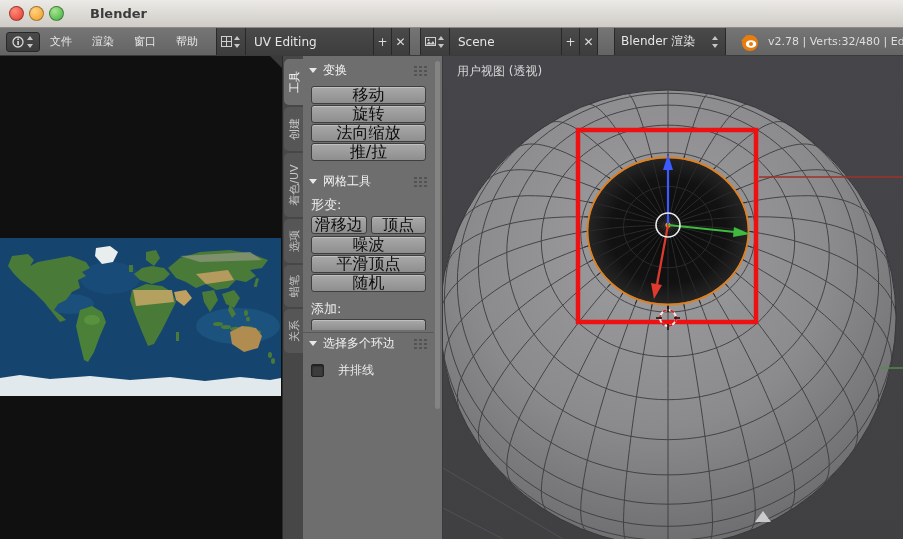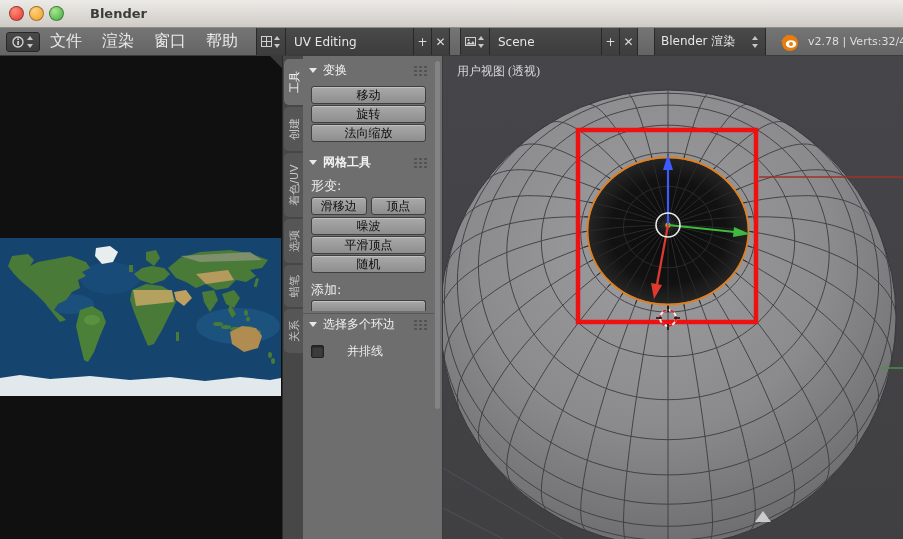--- a/index.html
+++ b/index.html
@@ -14,21 +14,21 @@
   .winbtn{width:15px;height:15px;border-radius:50%;border:1px solid rgba(0,0,0,.35);flex:none;}
   .winbtn.close{margin-left:9px;background:radial-gradient(circle at 35% 30%,#ff8b7b,#e4392b);}
   .winbtn.min{margin-left:5px;background:radial-gradient(circle at 35% 30%,#ffd27d,#f09c27);}
   .winbtn.max{margin-left:5px;background:radial-gradient(circle at 35% 30%,#a7e58f,#3fae3f);}
   #win-title{margin-left:26px;font-weight:bold;font-size:13px;color:#3b3b3b;}
 
   
   #menubar{position:absolute;left:0;top:28px;width:100%;height:28px;
     background:linear-gradient(#757575,#646464);border-bottom:1px solid #3a3a3a;
     display:flex;align-items:center;padding:0 6px;overflow:hidden;white-space:nowrap;}
-  .menu-item{color:#e8e8e8;font-size:16px;padding:0 10px;flex:none;}
+  .menu-item{color:#e8e8e8;font-size:11px;padding:0 10px;flex:none;}
   .hgroup{display:flex;align-items:center;flex:none;height:20px;}
   .hbtn{background:linear-gradient(#4a4a4a,#3c3c3c);border:1px solid #282828;color:#e6e6e6;
     height:32px;display:flex;align-items:center;font-size:12px;flex:none;}
   .hbtn+.hbtn{border-left:none;}
   .hgroup .hbtn:first-child{border-radius:3px 0 0 3px;}
   .hgroup .hbtn:last-child{border-radius:0 3px 3px 0;}
   .icon-slot{width:30px;justify-content:center;gap:2px;}
   .fieldv{padding:0 8px;}
   .sq{width:18px;justify-content:center;color:#dcdcdc;}
   .updn{display:inline-block;width:7px;height:12px;position:relative;flex:none;}
@@ -64,39 +64,39 @@
   .tab.active span{color:#ffffff;}
   .t1{height:46px;}.t2{height:44px;}.t3{height:64px;}.t4{height:44px;}.t5{height:42px;}.t6{height:44px;}
 
   #panels{position:absolute;left:20px;top:0;width:129px;height:483px;padding:4px 4px 0 6px;}
   .phead{display:flex;align-items:center;height:20px;color:#f2f2f2;font-size:12px;gap:6px;}
   .tri{width:0;height:0;border-left:4px solid transparent;border-right:4px solid transparent;
     border-top:5px solid #e9e9e9;flex:none;}
   .dots{margin-left:auto;width:15px;height:11px;opacity:.85;
     background:radial-gradient(circle,#4d4d4d 1.1px,transparent 1.3px);background-size:5px 4px;}
   .btn{height:18px;margin:1px 2px;background:linear-gradient(#a9a9a9,#8e8e8e);
-    border:1px solid #3f3f3f;border-radius:3px;color:#0c0c0c;font-size:12px;
+    border:1px solid #3f3f3f;border-radius:3px;color:#0c0c0c;font-size:16px;
     display:flex;align-items:center;justify-content:center;
     box-shadow:inset 0 1px 0 rgba(255,255,255,.28);overflow:hidden;}
   .btnrow{display:flex;}
   .btnrow .btn{flex:1;}
   .sublabel{color:#ededed;font-size:13px;margin:5px 2px 1px;}
   .btn.clipped{height:11px;border-bottom:none;border-radius:3px 3px 0 0;margin-bottom:0;}
   .separator{height:1px;background:#585858;margin:2px -6px 0 -6px;}
-  .checkrow{display:flex;align-items:center;gap:23px;margin:9px 2px;}
+  .checkrow{display:flex;align-items:center;gap:14px;margin:9px 2px;}
   .checkbox{width:13px;height:13px;background:#3c3c3c;border:1px solid #222;border-radius:2px;
     box-shadow:inset 0 1px 2px rgba(0,0,0,.55);flex:none;}
   .checklabel{color:#eeeeee;font-size:12px;}
   #shelf-scroll{position:absolute;right:2px;top:5px;width:5px;height:348px;background:#9a9a9a;
     border-radius:3px;opacity:.5;}
-  .mt10{margin-top:10px;font-weight:bold;} .mt6{margin-top:6px;} .mt8{margin-top:8px;}
+  .mt10{margin-top:10px;} .mt6{margin-top:6px;} .mt8{margin-top:8px;}
 
   
   #viewport{position:absolute;left:443px;top:0;width:460px;height:483px;overflow:hidden;
-    background:linear-gradient(#46464a,#404043);font-family:Liberation Serif, serif;}
+    background:linear-gradient(#46464a,#404043);}
   #vp-label{position:absolute;left:14px;top:7px;color:#d6d6d6;font-size:12px;z-index:3;}
   #vp-svg{position:absolute;left:0;top:0;z-index:1;}
 </style>
 </head>
 <body>
 
 <div id="window">
 
   <div id="titlebar">
     <div class="winbtn close"></div>
@@ -241,20 +241,21 @@
 
         <div class="phead">
           <span class="tri"></span>
           <span>变换</span>
           <span class="dots"></span>
         </div>
         <div class="mt6"></div>
         <div class="btn">移动</div>
         <div class="btn">旋转</div>
         <div class="btn">法向缩放</div>
+        <div class="btn">推/拉</div>
 
         <div class="phead mt10">
           <span class="tri"></span>
           <span>网格工具</span>
           <span class="dots"></span>
         </div>
         <div class="sublabel">形变:</div>
         <div class="btnrow">
           <div class="btn">滑移边</div>
           <div class="btn">顶点</div>

